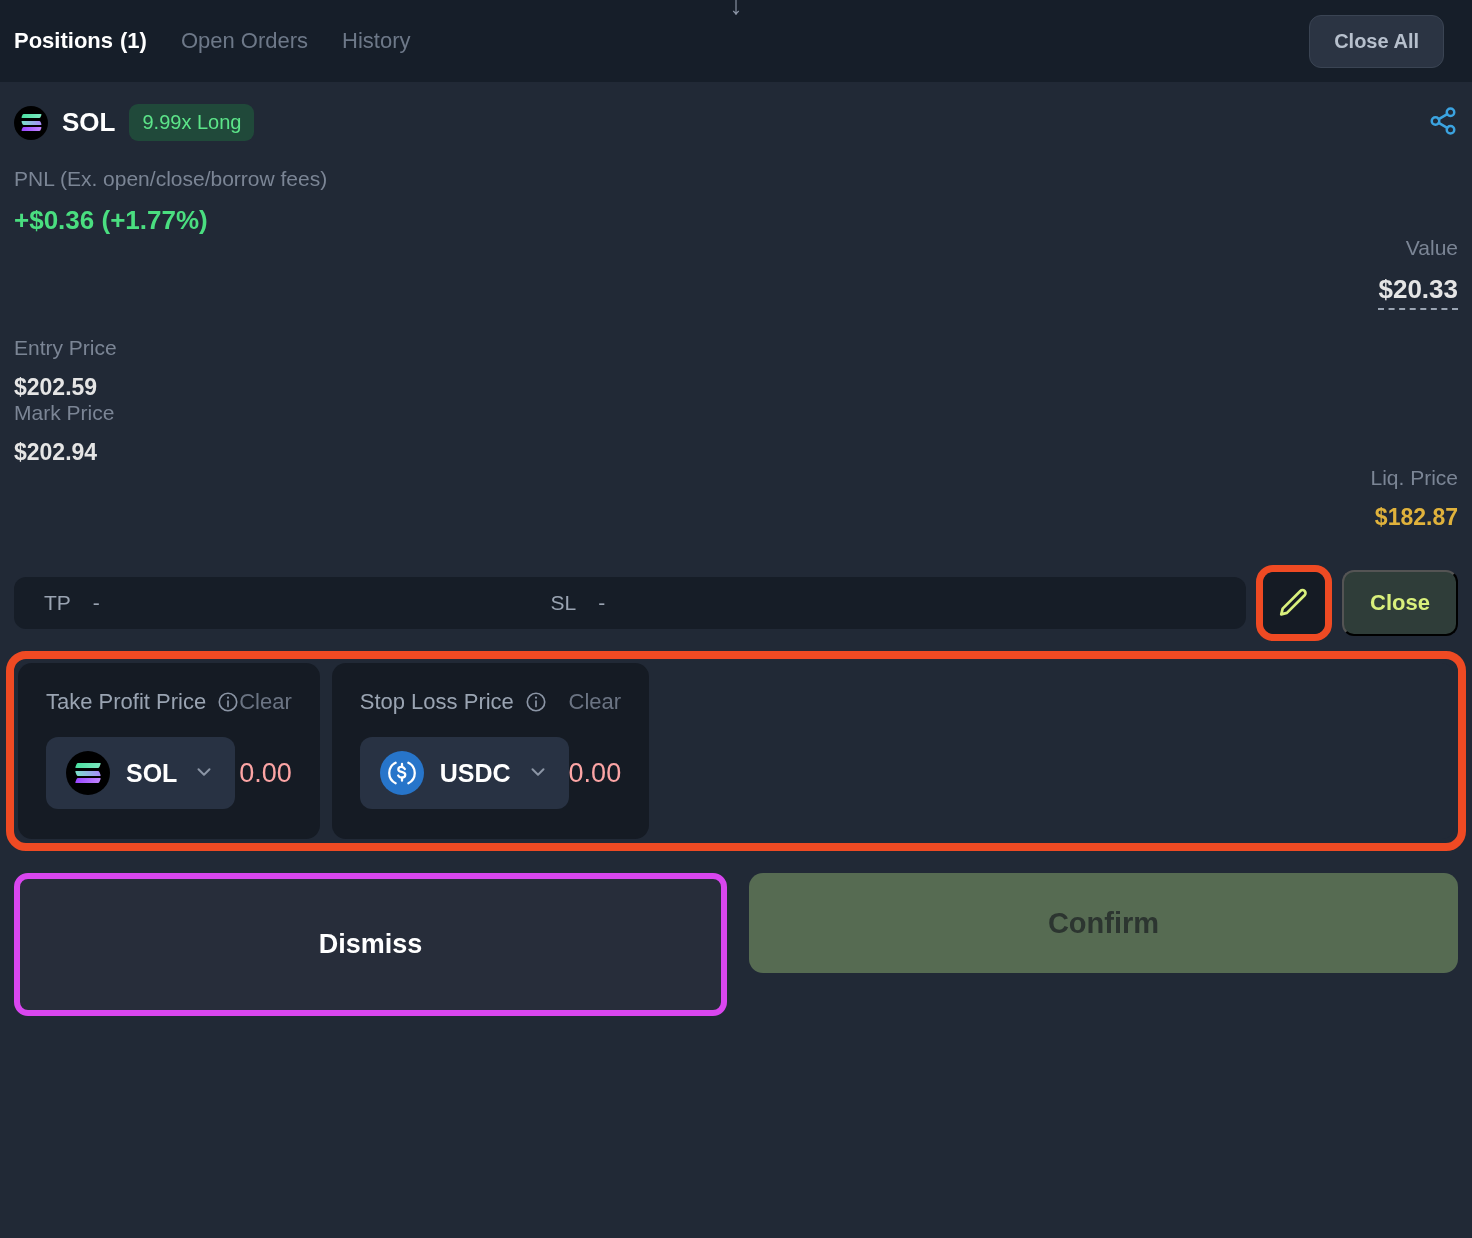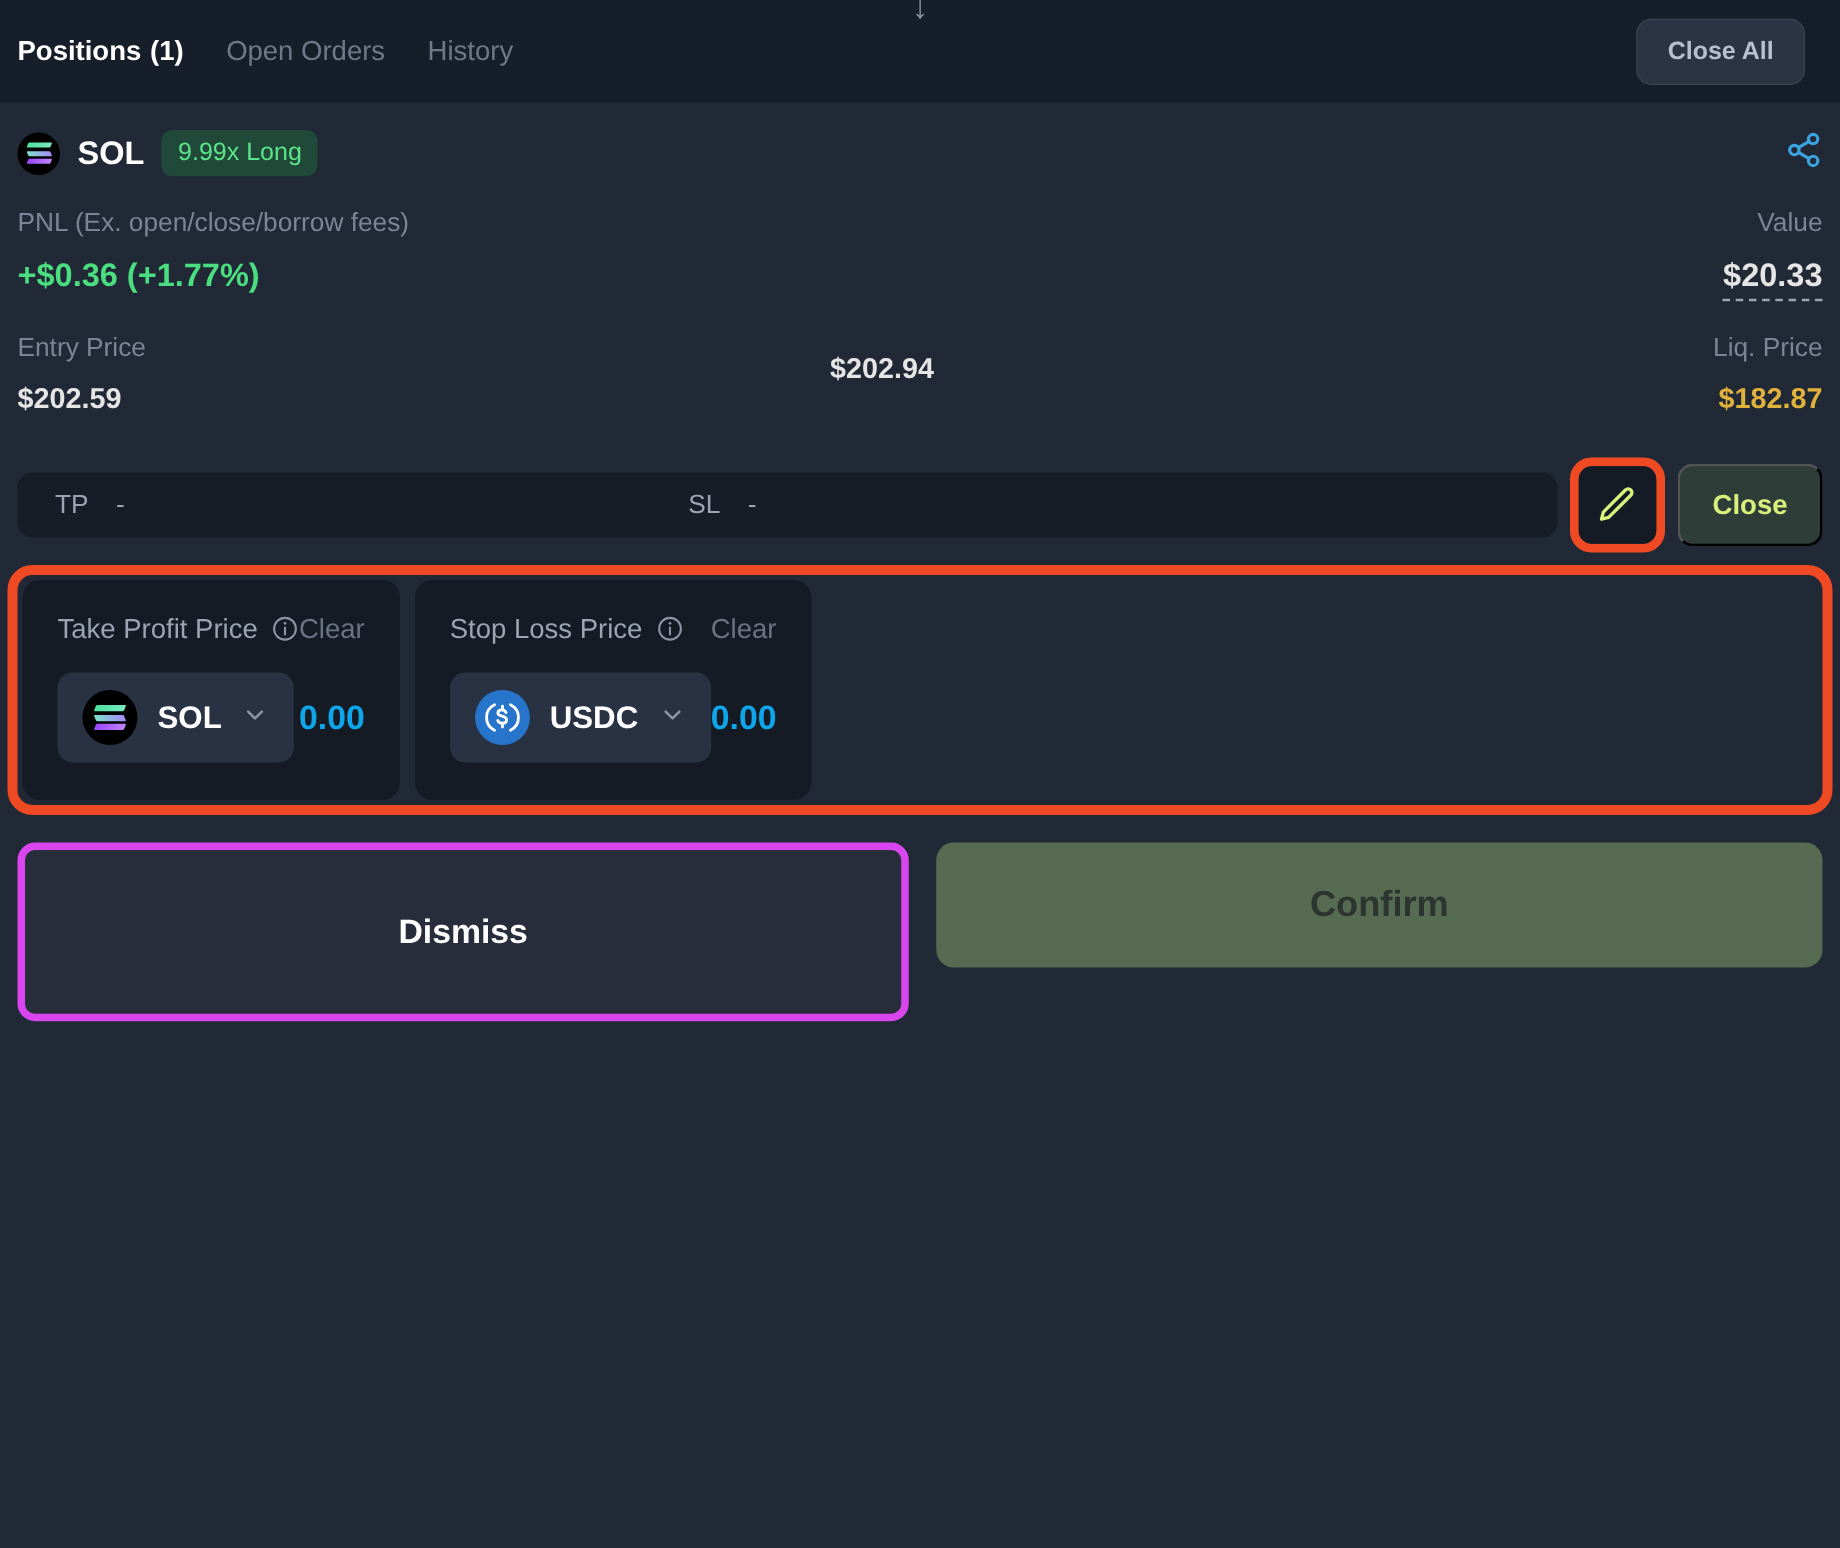--- a/index.html
+++ b/index.html
@@ -52,21 +52,21 @@
   .sol-b2{ background:linear-gradient(90deg,#7be0c8,#a78bfa); transform:skewX(22deg); }
   .sol-b3{ background:linear-gradient(90deg,#9945ff,#c084fc); transform:skewX(-22deg); }
   .sym{ font-size:26px; font-weight:700; color:#fff; }
   .lev{
     background:#20493a; color:#5ce489;
     font-size:20px; font-weight:500;
     border-radius:9px; padding:7px 13px;
   }
   .share-icon{ margin-left:auto; cursor:pointer; }
 
-  .kv-row{ display:flex; margin-top:26px; }
+  .kv-row{ display:flex; margin-top:26px;flex-direction:column; }
   .kv{ }
   .kv .lbl{ font-size:21px; color:#7b8595; font-weight:400; }
   .kv .val{ font-size:26px; font-weight:700; color:#e5e5e5; margin-top:14px; }
   .kv .val.sm{ font-size:23px; }
   .green{ color:#4ade80 !important; }
   .gold{ color:#e0b23c !important; }
   .c1{ width:650px; }
   .c2{ width:610px; }
   .c3{ flex:1; text-align:right; }
   .dashed{
@@ -129,21 +129,21 @@
   }
   .token-name{ font-size:25px; font-weight:700; color:#fff; }
   .chev{ color:#8b95a5; font-size:20px; line-height:1; }
   .usdc-logo{
     width:44px;height:44px;border-radius:50%;
     background:#2775ca; display:flex;align-items:center;justify-content:center;
     flex-shrink:0;
   }
   .sol-logo-lg{ width:44px;height:44px; }
   .sol-logo-lg .sol-bar{ width:24px;height:5px; }
-  .amount{ margin-left:auto; font-size:27px; color:#0ea5e9; font-weight:700; cursor:text; }
+  .amount{ margin-left:auto; font-size:27px; color:#fca5a5; font-weight:400; cursor:text; }
 
   
   .footer{ display:flex; gap:22px; padding:22px 14px 0 14px; }
   .dismiss{
     flex:0 0 713px; height:143px;
     background:#272d3a; border:6px solid #d946ef;
     border-radius:14px; color:#fff;
     font-size:27px; font-weight:700; cursor:pointer;
   }
   .confirm{
@@ -203,20 +203,21 @@
       <div class="val"><span class="dashed">$20.33</span></div>
     </div>
   </div>
 
   <div class="kv-row">
     <div class="kv c1">
       <div class="lbl">Entry Price</div>
       <div class="val sm">$202.59</div>
     </div>
     <div class="kv c2">
+      <div class="lbl">Mark Price</div>
       <div class="val sm">$202.94</div>
     </div>
     <div class="kv c3">
       <div class="lbl">Liq. Price</div>
       <div class="val sm gold">$182.87</div>
     </div>
   </div>
 
 
   <div class="tpsl-wrap">

